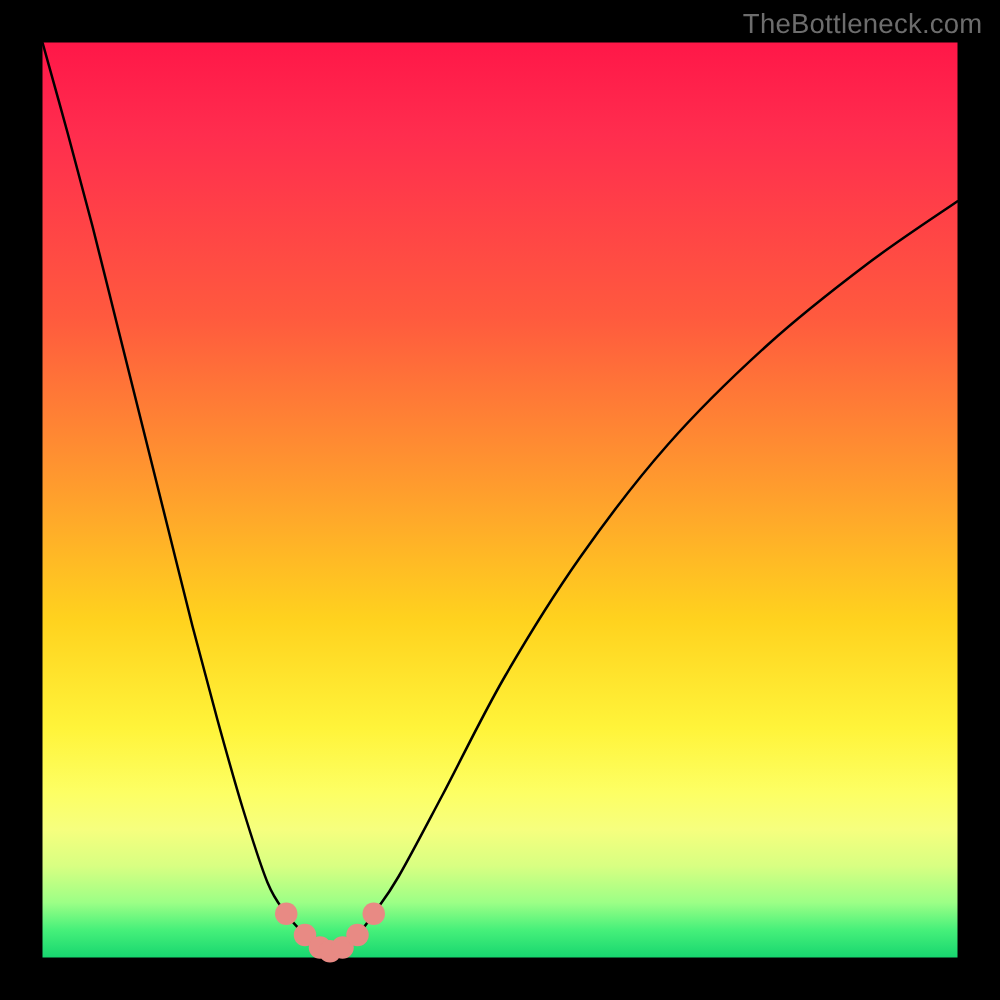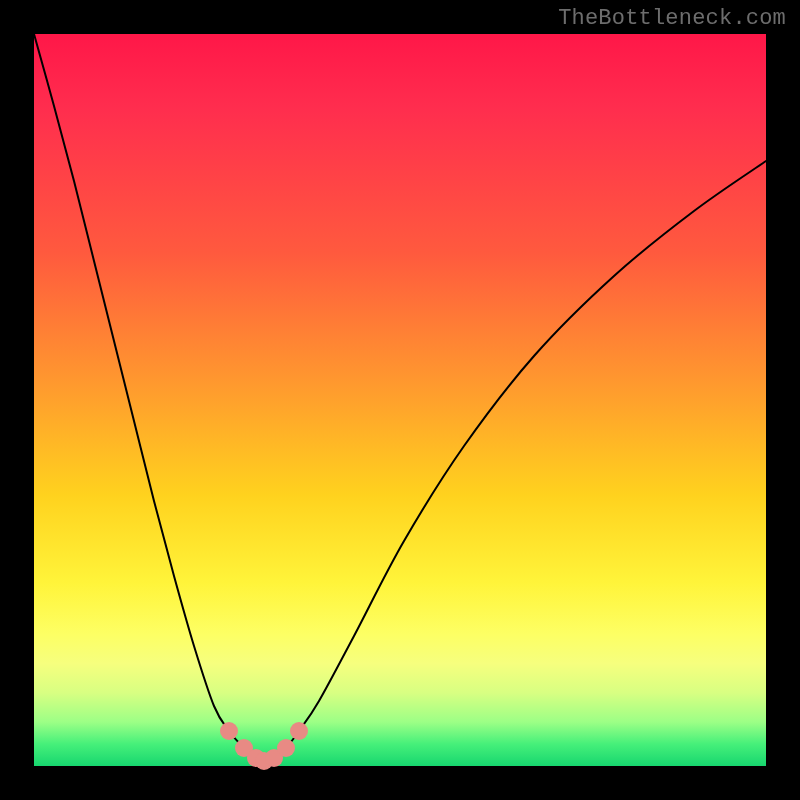--- a/index.html
+++ b/index.html
@@ -44,21 +44,20 @@
   }
   .attribution {
     position: absolute;
     top: 6px;
     right: 14px;
     color: #6d6d6d;
     font-size: 22px;
     font-weight: 500;
     letter-spacing: 0.2px;
     user-select: none;
-    font-family: Liberation Mono, monospace;
   }
   svg.curve {
     position: absolute;
     left: 0;
     top: 0;
     width: 732px;
     height: 732px;
     overflow: visible;
   }
   .curve-path {

